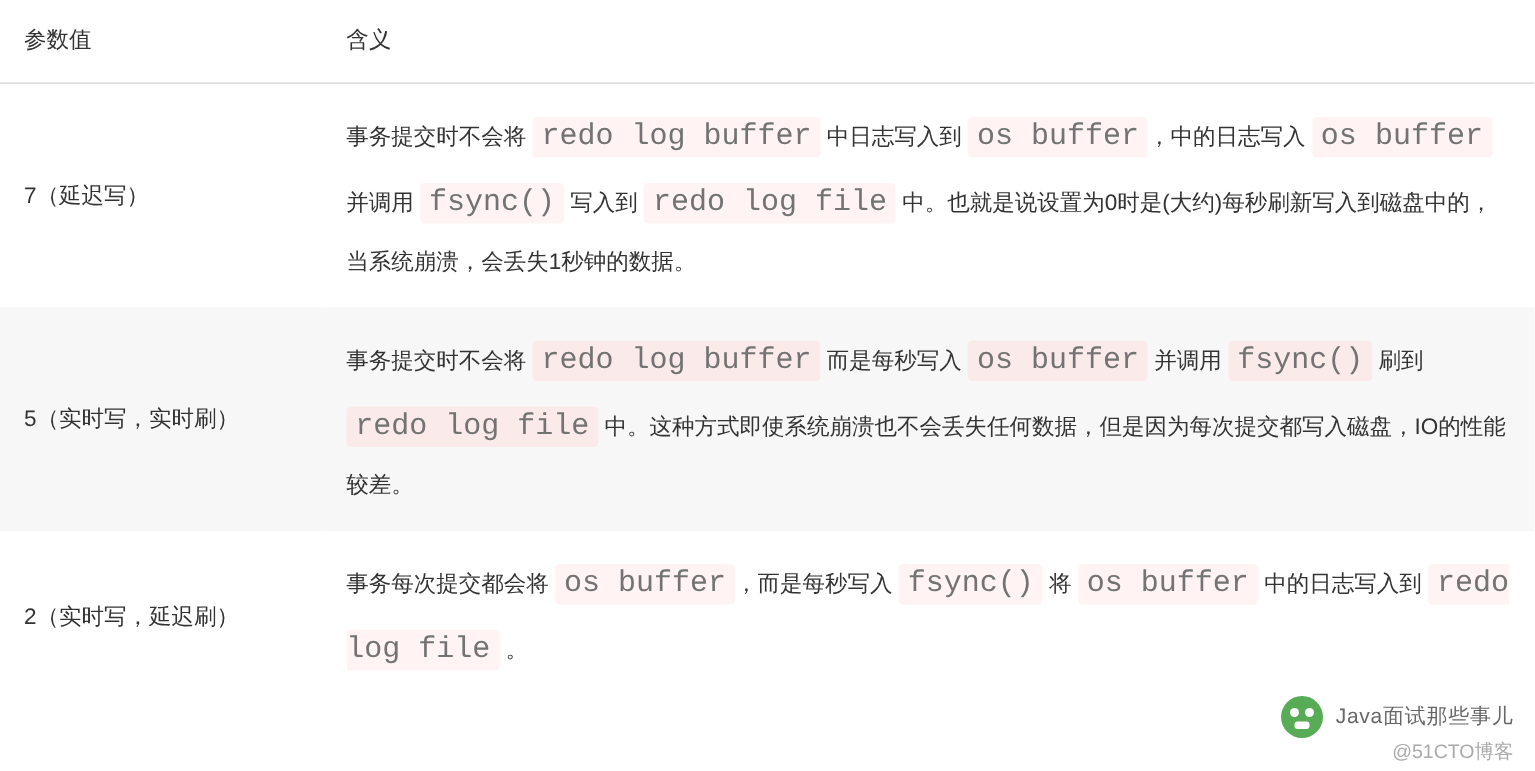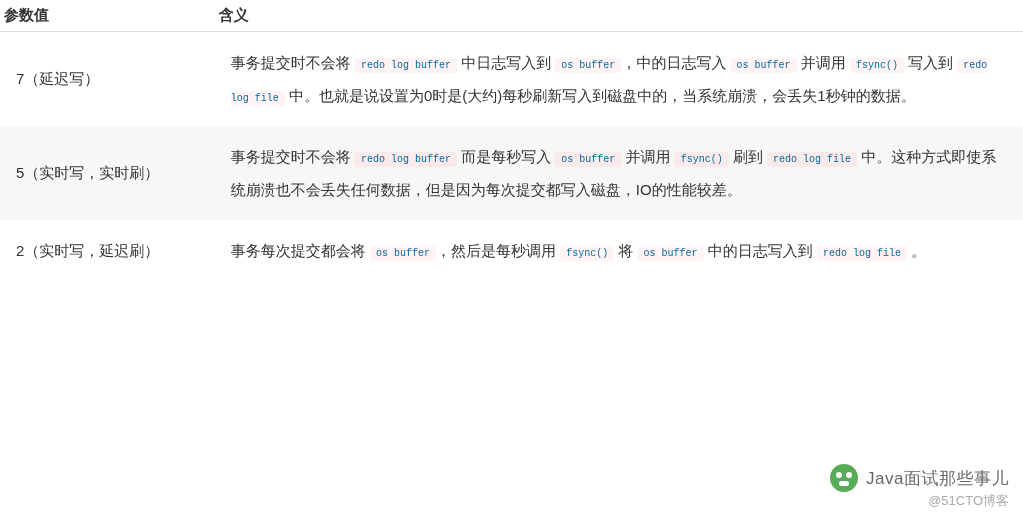--- a/index.html
+++ b/index.html
@@ -16,37 +16,37 @@
     table-layout: fixed;
   }
   th, td {
     padding: 14px 16px;
     text-align: left;
     vertical-align: middle;
     font-size: 15px;
     line-height: 2.2;
   }
   th {
-    font-weight: 700;
+    font-weight: 400;
     border-bottom: 1px solid #ddd;
     line-height: 1.5;
-    padding: 4px;
+    padding: 16px;
   }
   tbody tr:nth-child(even) {
     background: #f7f7f7;
   }
   col.col-param { width: 21%; }
   col.col-desc { width: 79%; }
   code {
     font-family: "Courier New", Consolas, monospace;
     background: #fff3f3;
-    color: #0369a1;
+    color: #737373;
     padding: 2px 6px;
     border-radius: 3px;
-    font-size: 10px;
+    font-size: 20px;
     margin-top: 32px;
   }
   tbody tr:nth-child(even) code {
     background: #fbeaea;
   }
   .wm-wrap {
     position: fixed;
     right: 14px;
     bottom: 22px;
     display: flex;
@@ -63,21 +63,21 @@
   }
   .wm-icon .bubble {
     position: absolute;
     background: #fff;
     border-radius: 3px;
   }
   .wm-icon .b1 { width: 6px; height: 6px; left: 6px; top: 8px; }
   .wm-icon .b2 { width: 6px; height: 6px; right: 6px; top: 8px; }
   .wm-icon .b3 { width: 10px; height: 5px; left: 9px; bottom: 6px; border-radius: 2px; }
   .wm-text {
-    font-size: 17px;
+    font-size: 14px;
     color: #5a5a5a;
     font-weight: 500;
     letter-spacing: 0.5px;
   }
   .wm-sub {
     position: fixed;
     right: 14px;
     bottom: 4px;
     font-size: 13px;
     color: #aaaaaa;
@@ -101,21 +101,21 @@
       <tr>
         <td>7（延迟写）</td>
         <td><span>事务提交时不会将 </span><code>redo log buffer</code><span> 中日志写入到 </span><code>os buffer</code><span>，中的日志写入 </span><code>os buffer</code><span> 并调用 </span><code>fsync()</code><span> 写入到 </span><code>redo log file</code><span> 中。也就是说设置为0时是(大约)每秒刷新写入到磁盘中的，当系统崩溃，会丢失1秒钟的数据。</span></td>
       </tr>
       <tr>
         <td>5（实时写，实时刷）</td>
         <td><span>事务提交时不会将 </span><code>redo log buffer</code><span> 而是每秒写入 </span><code>os buffer</code><span> 并调用 </span><code>fsync()</code><span> 刷到 </span><code>redo log file</code><span> 中。这种方式即使系统崩溃也不会丢失任何数据，但是因为每次提交都写入磁盘，IO的性能较差。</span></td>
       </tr>
       <tr>
         <td>2（实时写，延迟刷）</td>
-        <td><span>事务每次提交都会将 </span><code>os buffer</code><span>，然后是每秒调用 </span><code>fsync()</code><span> 将 </span><code>os buffer</code><span> 中的日志写入到 </span><code>redo log file</code><span> 。</span></td>
+        <td><span>事务每次提交都会将 </span><code>os buffer</code><span>，而是每秒写入 </span><code>fsync()</code><span> 将 </span><code>os buffer</code><span> 中的日志写入到 </span><code>redo log file</code><span> 。</span></td>
       </tr>
     </tbody>
 </table>
 
 <div class="wm-wrap">
   <div class="wm-icon">
     <span class="bubble b1"></span>
       <span class="bubble b2"></span>
       <span class="bubble b3"></span>
   </div>

